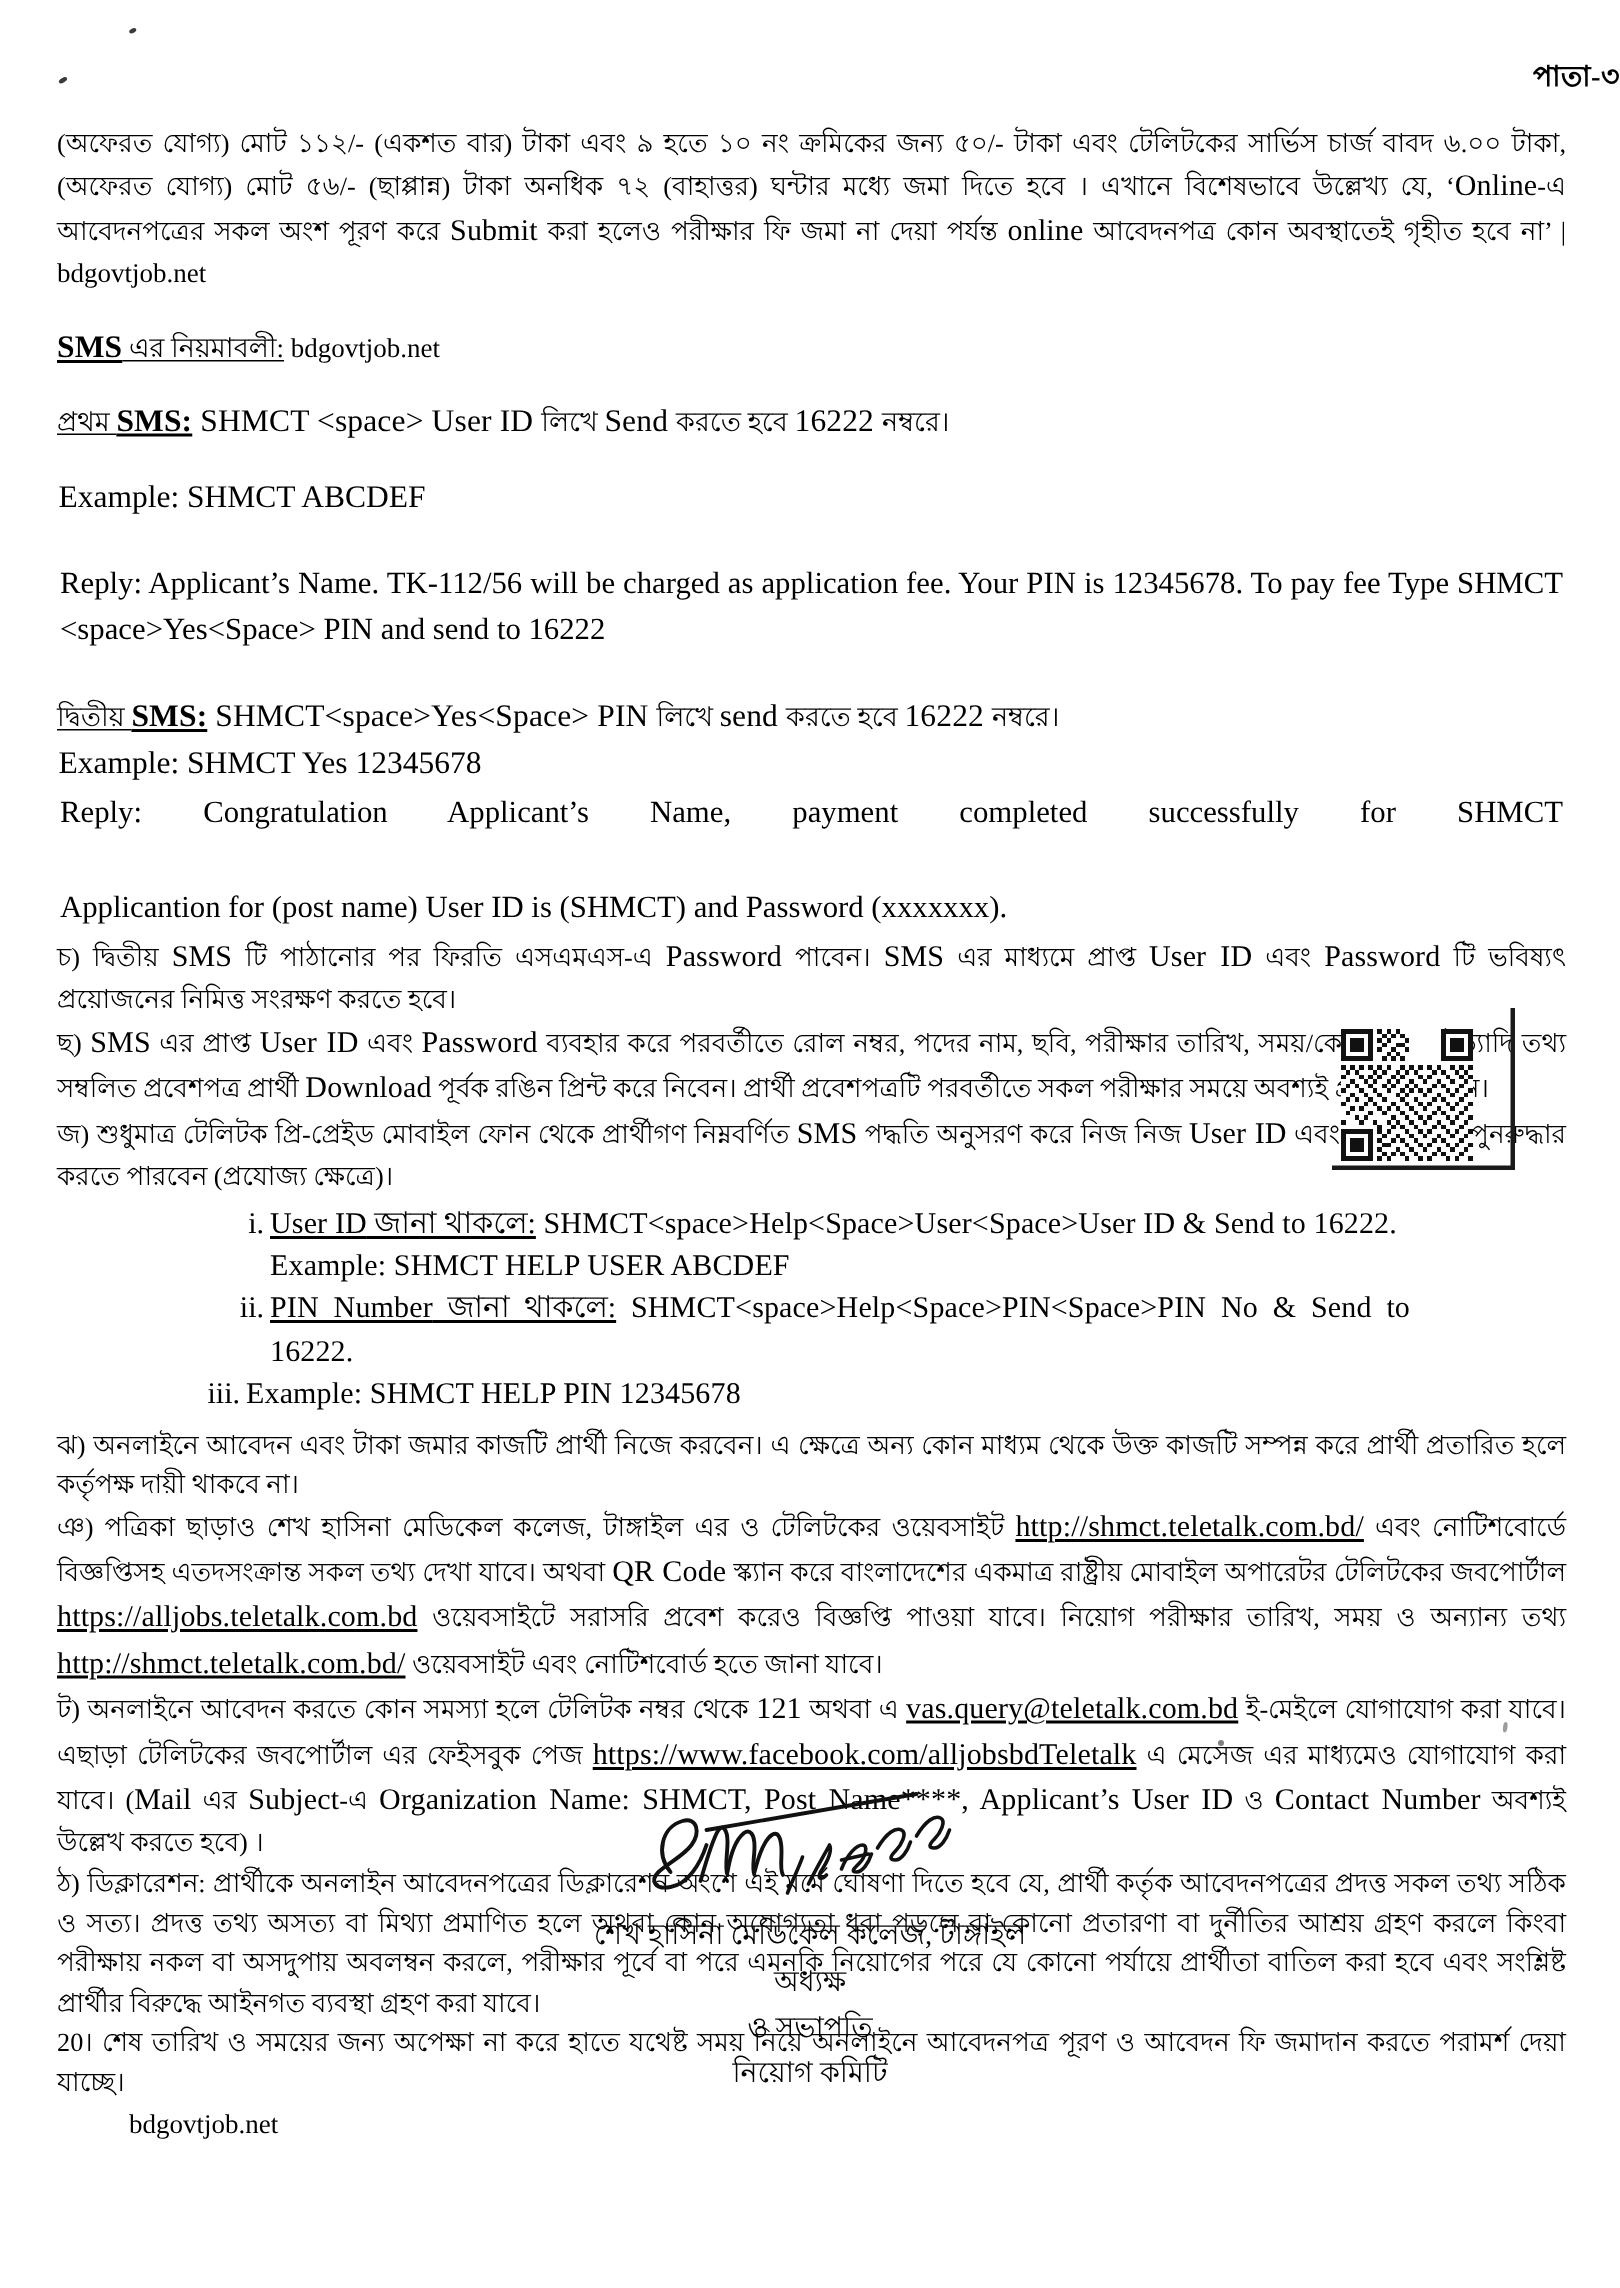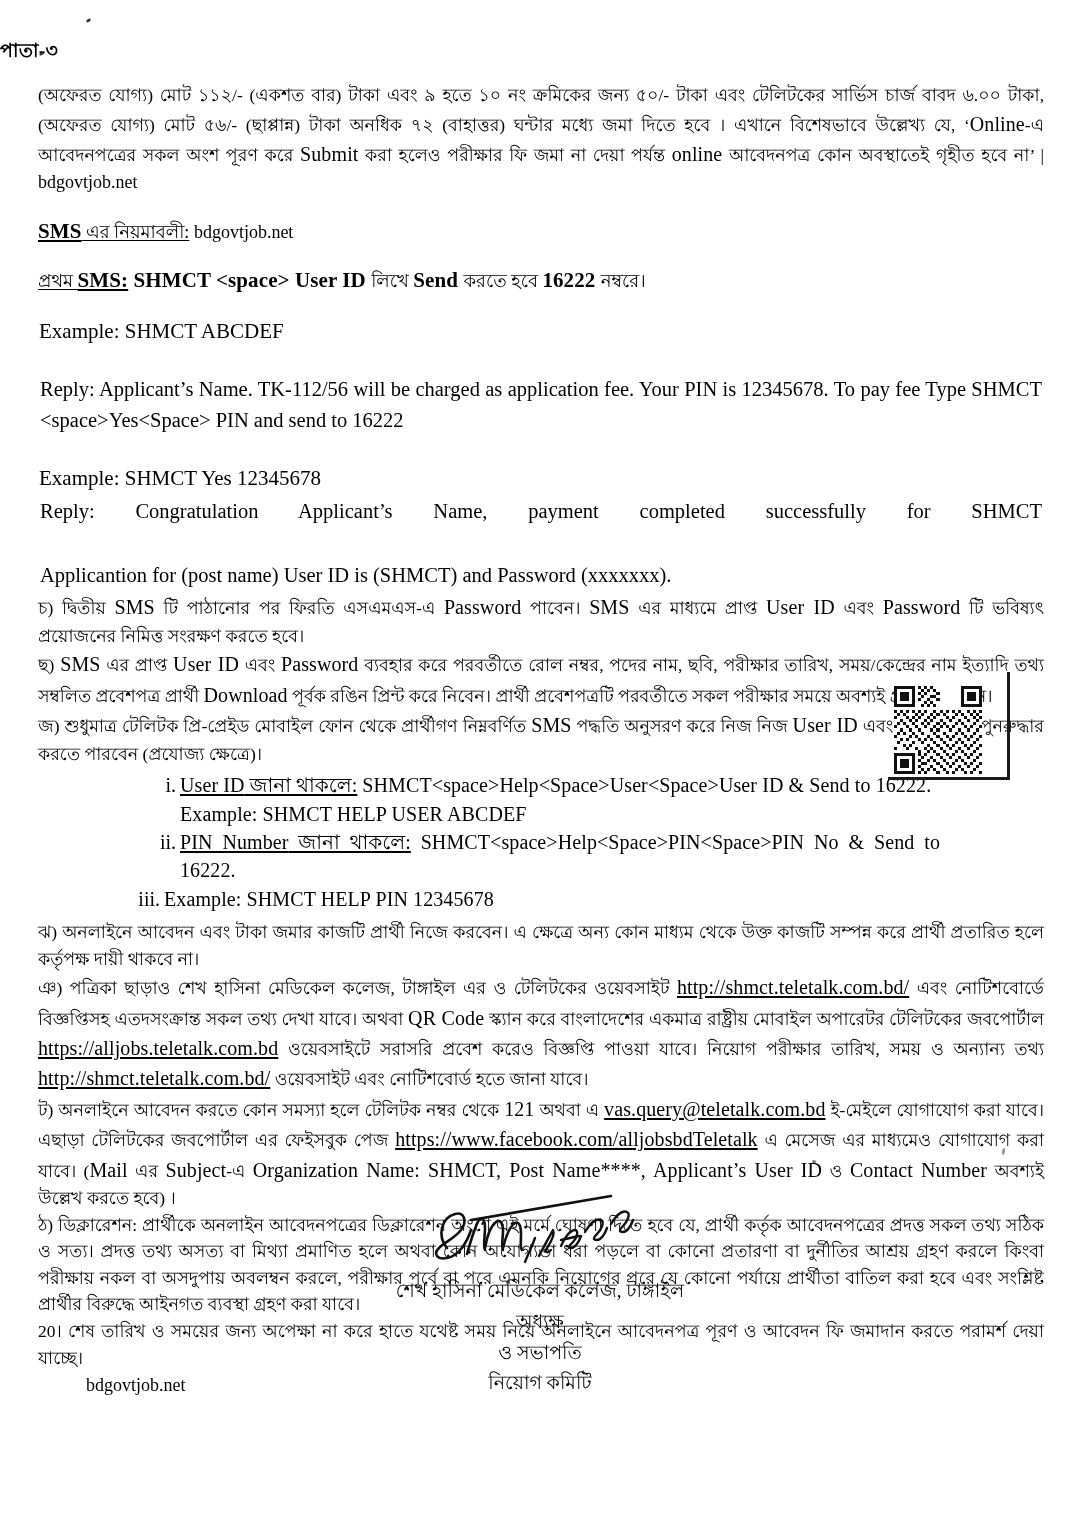--- a/index.html
+++ b/index.html
@@ -36,21 +36,21 @@
   .speckle.s2 { left: 39px; top: 52px; width: 6px; height: 3px; transform: rotate(-30deg); }
   .speckle.s3 { left: 812px; top: 1160px; width: 4px; height: 4px; opacity: .65; }
   .speckle.s4 { left: 1002px; top: 1148px; width: 3px; height: 7px; opacity: .5; transform: rotate(8deg); }
 
   
   .page-header {
     position: absolute;
     left: 0;
     right: 0;
     top: 36px;
-    text-align: left;
+    text-align: right;
     font-size: 19px;
     font-weight: 700;
     letter-spacing: .3px;
   }
 
   
   .body-block {
     position: absolute;
     left: 38px;
     right: 36px;
@@ -77,21 +77,21 @@
   
   .lat {
     font-family: "Liberation Serif", "DejaVu Serif", serif;
     font-size: 20px;
     letter-spacing: .1px;
   }
   .lat-sm {
     font-family: "Liberation Serif", "DejaVu Serif", serif;
     font-size: 18px;
   }
-  .bold { font-weight: 700; }
+  .bold { font-weight: 400; }
   .u { text-decoration: underline; text-underline-offset: 2px; }
 
   
   .line-sms {
     margin: 0;
     font-size: 18px;
     line-height: 1.45;
   }
   .line-sms .big {
     font-size: 21px;
@@ -234,20 +234,21 @@
     <div class="spacer-md"></div>
 
     <p class="line-example">Example: SHMCT ABCDEF</p>
 
     <div class="spacer-lg"></div>
 
     <p class="line-reply">Reply: Applicant’s Name. TK-112/56 will be charged as application fee. Your PIN is 12345678. To pay fee Type SHMCT &lt;space&gt;Yes&lt;Space&gt; PIN and send to 16222</p>
 
     <div class="spacer-lg"></div>
 
+    <p class="line-sms"><span class="u">দ্বিতীয় </span><span class="lat big u">SMS:</span><span class="lat big-n bold"> SHMCT&lt;space&gt;Yes&lt;Space&gt; PIN </span><span>লিখে </span><span class="lat big-n bold">send </span><span>করতে হবে </span><span class="lat big-n bold">16222 </span><span>নম্বরে।</span></p>
 
     <p class="line-example">Example: SHMCT Yes 12345678</p>
 
     <p class="line-reply justify-full">Reply: Congratulation Applicant’s Name, payment completed successfully for SHMCT</p>
     <p class="line-reply">Applicantion for (post name) User ID is (SHMCT) and Password (xxxxxxx).</p>
 
     <div>
       <p class="para"><span>চ)</span><span><span> দ্বিতীয় </span><span class="lat">SMS</span><span> টি পাঠানোর পর ফিরতি এসএমএস-এ </span><span class="lat">Password</span><span> পাবেন। </span><span class="lat">SMS</span><span> এর মাধ্যমে প্রাপ্ত </span><span class="lat">User ID</span><span> এবং </span><span class="lat">Password</span><span> টি ভবিষ্যৎ প্রয়োজনের নিমিত্ত সংরক্ষণ করতে হবে।</span></span></p>
       <p class="para"><span>ছ)</span><span><span> </span><span class="lat">SMS</span><span> এর প্রাপ্ত </span><span class="lat">User ID</span><span> এবং </span><span class="lat">Password</span><span> ব্যবহার করে পরবর্তীতে রোল নম্বর, পদের নাম, ছবি, পরীক্ষার তারিখ, সময়/কেন্দ্রের নাম ইত্যাদি তথ্য সম্বলিত প্রবেশপত্র প্রার্থী </span><span class="lat">Download</span><span> পূর্বক রঙিন প্রিন্ট করে নিবেন। প্রার্থী প্রবেশপত্রটি পরবর্তীতে সকল পরীক্ষার সময়ে অবশ্যই প্রদর্শন করবেন।</span></span></p>
       <p class="para"><span>জ)</span><span><span> শুধুমাত্র টেলিটক প্রি-প্রেইড মোবাইল ফোন থেকে প্রার্থীগণ নিম্নবর্ণিত </span><span class="lat">SMS</span><span> পদ্ধতি অনুসরণ করে নিজ নিজ </span><span class="lat">User ID</span><span> এবং </span><span class="lat">Password</span><span> পুনরুদ্ধার করতে পারবেন (প্রযোজ্য ক্ষেত্রে)।</span></span></p>

